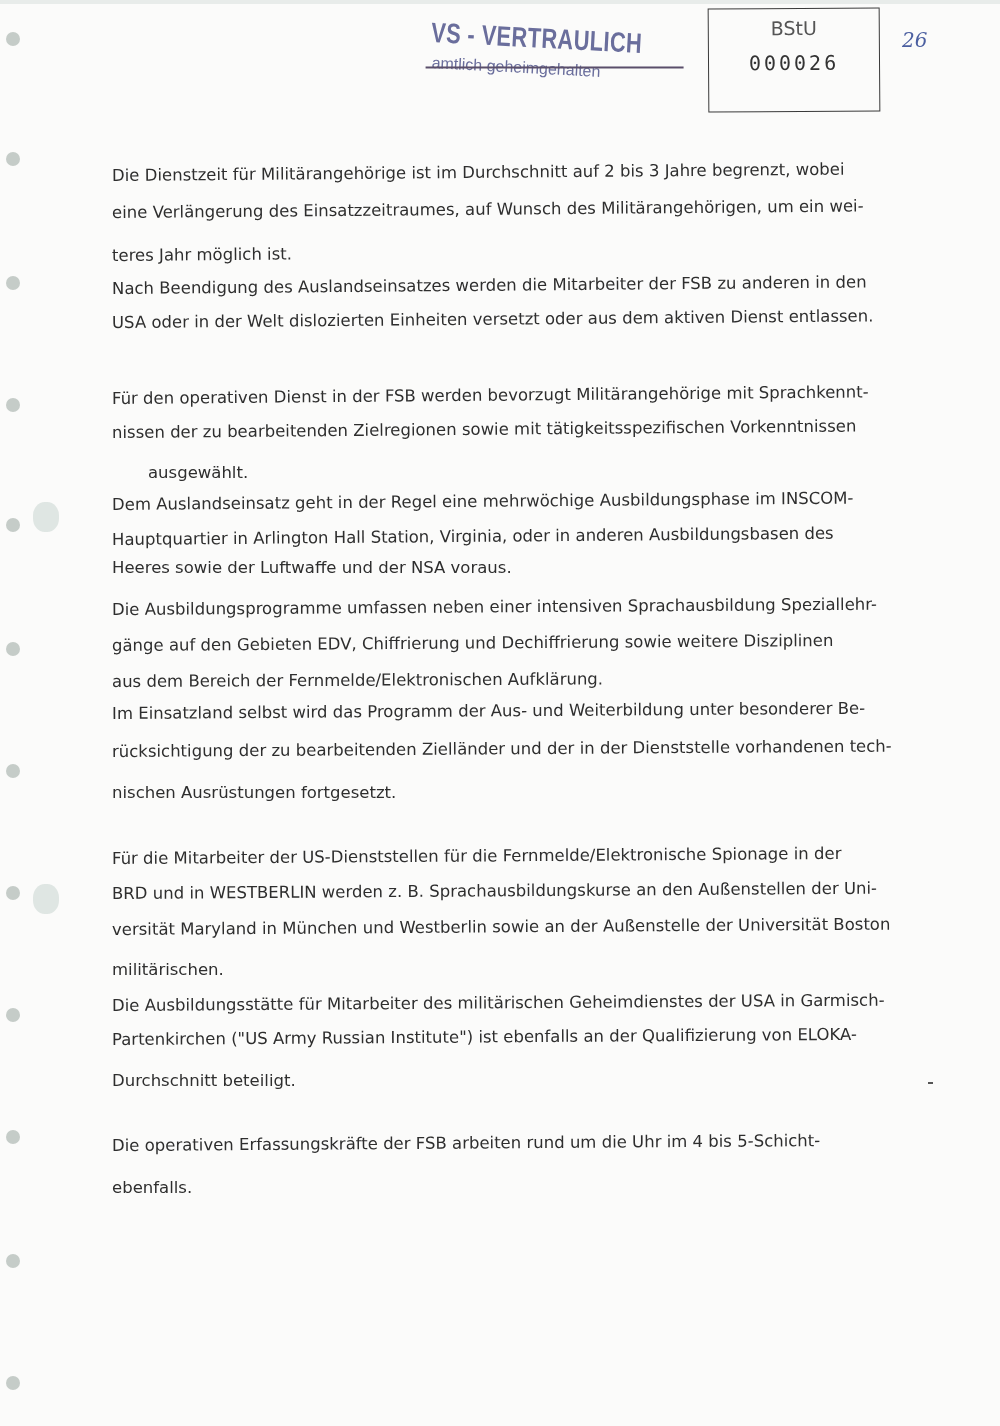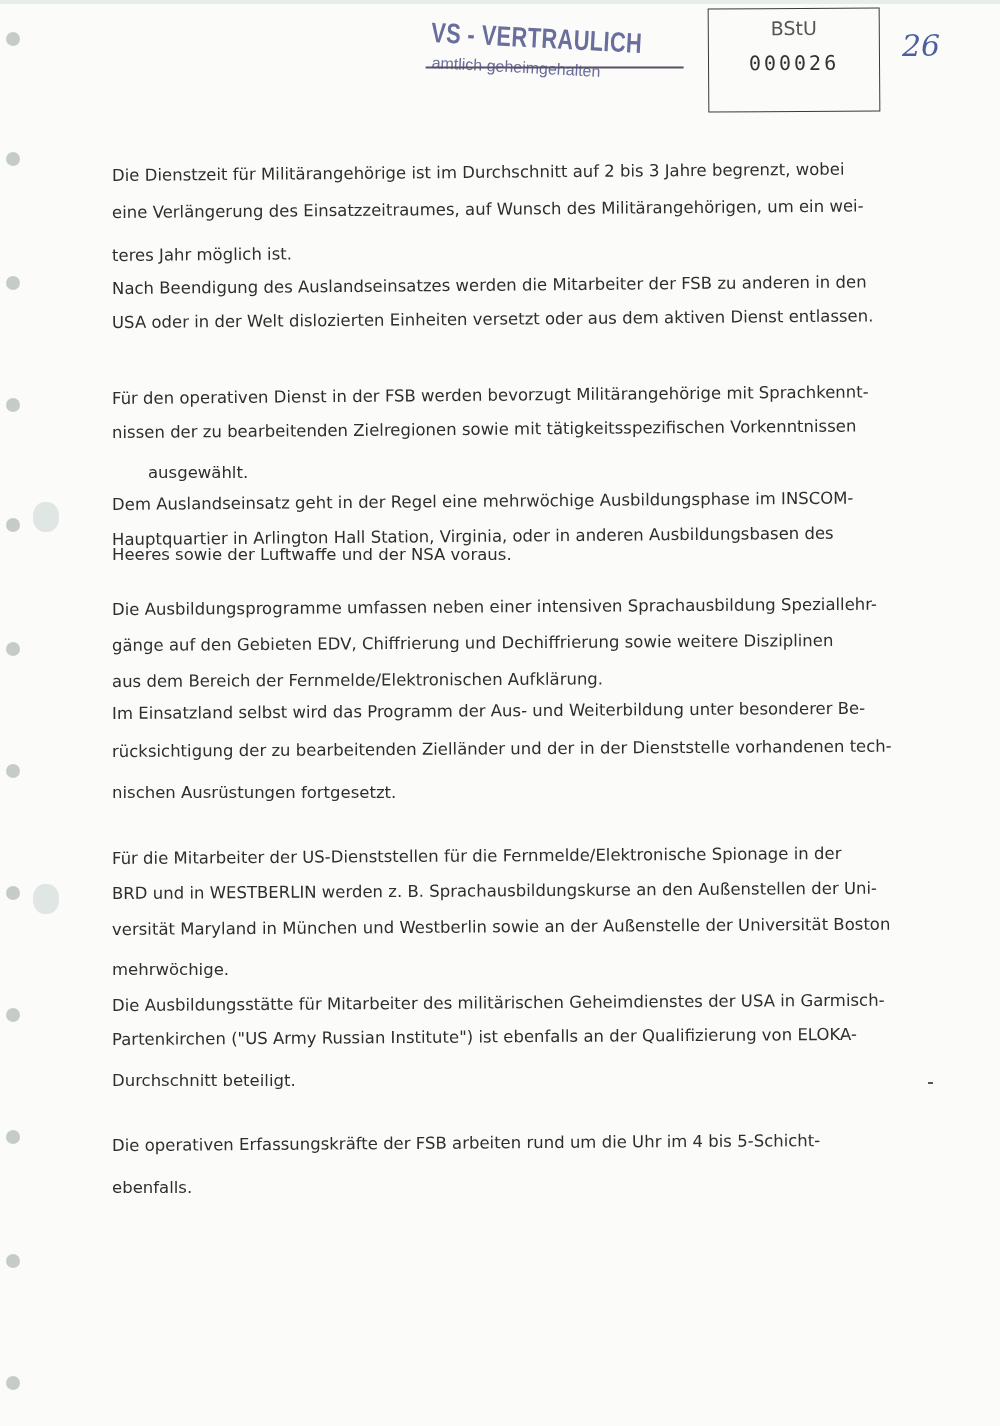--- a/index.html
+++ b/index.html
@@ -37,21 +37,21 @@
     .stamp-bstu .label {
       position: absolute; left: 0; right: 0; top: 8px; text-align: center;
       font-family: "DejaVu Sans", sans-serif; font-size: 19px; color: #555;
     }
     .stamp-bstu .num {
       position: absolute; left: 0; right: 0; top: 42px; text-align: center;
       font-family: "DejaVu Sans Mono", monospace; font-size: 20px; color: #333; letter-spacing: 3px;
     }
     .page-num {
       position: absolute; left: 902px; top: 28px; font-family: "DejaVu Serif", serif;
-      font-style: italic; font-size: 30px; color: #4b5fa0;
+      font-style: italic; font-size: 20px; color: #4b5fa0;
     }
 
     .line {
       position: absolute; left: 112px; white-space: nowrap;
       font-family: "DejaVu Sans", sans-serif; font-size: 16.5px; color: #2e2e2e;
       transform-origin: left center;
     }
     .mark { position: absolute; left: 928px; top: 1082px; width: 5px; height: 2px; background: #555; }
   </style>
 </head>
@@ -91,32 +91,32 @@
 <div class="line" style="top:203px;transform:rotate(-0.5deg);">eine Verlängerung des Einsatzzeitraumes, auf Wunsch des Militärangehörigen, um ein wei-</div>
 <div class="line" style="top:246px;transform:rotate(-0.5deg);">teres Jahr möglich ist.</div>
 <div class="line" style="top:279px;transform:rotate(-0.5deg);">Nach Beendigung des Auslandseinsatzes werden die Mitarbeiter der FSB zu anderen in den</div>
 <div class="line" style="top:313px;transform:rotate(-0.5deg);">USA oder in der Welt dislozierten Einheiten versetzt oder aus dem aktiven Dienst entlassen.</div>
 
 <div class="line" style="top:389px;transform:rotate(-0.5deg);">Für den operativen Dienst in der FSB werden bevorzugt Militärangehörige mit Sprachkennt-</div>
 <div class="line" style="top:423px;transform:rotate(-0.5deg);">nissen der zu bearbeitenden Zielregionen sowie mit tätigkeitsspezifischen Vorkenntnissen</div>
 <div class="line" style="top:463px;margin-left:36px;">ausgewählt.</div>
 <div class="line" style="top:495px;transform:rotate(-0.5deg);">Dem Auslandseinsatz geht in der Regel eine mehrwöchige Ausbildungsphase im INSCOM-</div>
 <div class="line" style="top:530px;transform:rotate(-0.5deg);">Hauptquartier in Arlington Hall Station, Virginia, oder in anderen Ausbildungsbasen des</div>
-<div class="line" style="top:545px;">Heeres sowie der Luftwaffe und der NSA voraus.</div>
+<div class="line" style="top:558px;">Heeres sowie der Luftwaffe und der NSA voraus.</div>
 <div class="line" style="top:600px;transform:rotate(-0.4deg);">Die Ausbildungsprogramme umfassen neben einer intensiven Sprachausbildung Speziallehr-</div>
 <div class="line" style="top:636px;transform:rotate(-0.4deg);">gänge auf den Gebieten EDV, Chiffrierung und Dechiffrierung sowie weitere Disziplinen</div>
 <div class="line" style="top:672px;transform:rotate(-0.3deg);">aus dem Bereich der Fernmelde/Elektronischen Aufklärung.</div>
 <div class="line" style="top:704px;transform:rotate(-0.4deg);">Im Einsatzland selbst wird das Programm der Aus- und Weiterbildung unter besonderer Be-</div>
 <div class="line" style="top:742px;transform:rotate(-0.4deg);">rücksichtigung der zu bearbeitenden Zielländer und der in der Dienststelle vorhandenen tech-</div>
 <div class="line" style="top:783px;">nischen Ausrüstungen fortgesetzt.</div>
 
 <div class="line" style="top:849px;transform:rotate(-0.4deg);">Für die Mitarbeiter der US-Dienststellen für die Fernmelde/Elektronische Spionage in der</div>
 <div class="line" style="top:884px;transform:rotate(-0.4deg);">BRD und in WESTBERLIN werden z. B. Sprachausbildungskurse an den Außenstellen der Uni-</div>
 <div class="line" style="top:920px;transform:rotate(-0.4deg);">versität Maryland in München und Westberlin sowie an der Außenstelle der Universität Boston</div>
-<div class="line" style="top:960px;">mehrwöchige.</div>
+<div class="line" style="top:960px;">militärischen.</div>
 <div class="line" style="top:996px;transform:rotate(-0.4deg);">Die Ausbildungsstätte für Mitarbeiter des militärischen Geheimdienstes der USA in Garmisch-</div>
 <div class="line" style="top:1030px;transform:rotate(-0.4deg);">Partenkirchen ("US Army Russian Institute") ist ebenfalls an der Qualifizierung von ELOKA-</div>
 <div class="line" style="top:1071px;">Durchschnitt beteiligt.</div>
 
 <div class="mark"></div>
 
 <div class="line" style="top:1136px;transform:rotate(-0.4deg);">Die operativen Erfassungskräfte der FSB arbeiten rund um die Uhr im 4 bis 5-Schicht-</div>
 <div class="line" style="top:1178px;">ebenfalls.</div>
 
 </body></html>

